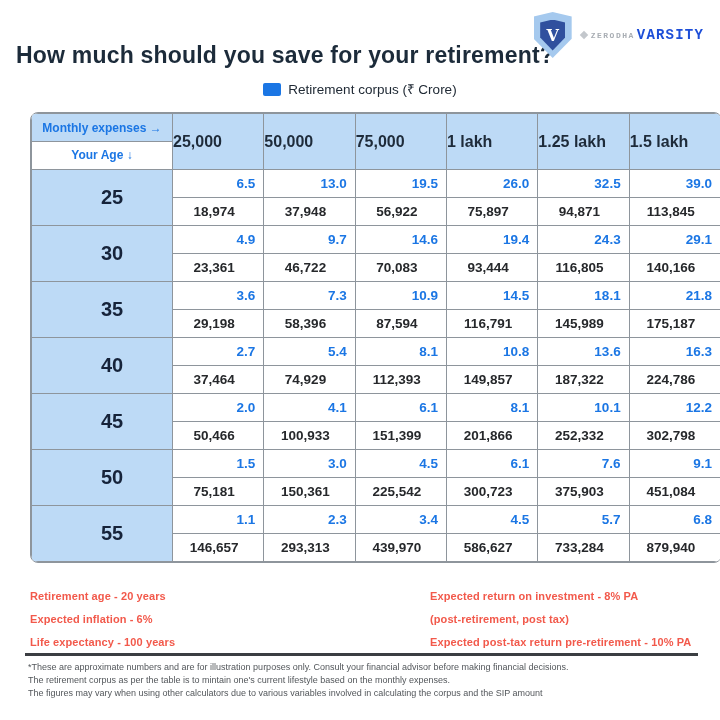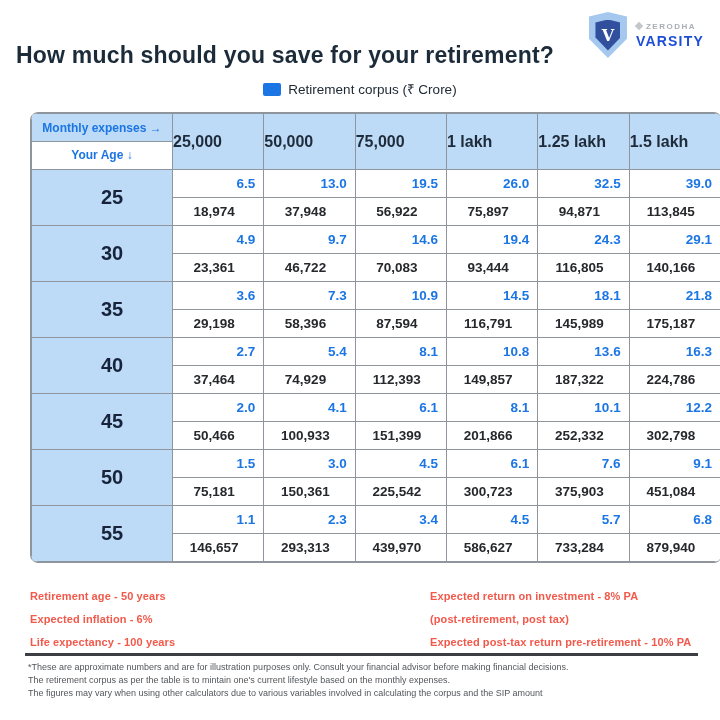--- a/index.html
+++ b/index.html
@@ -18,21 +18,21 @@
     position:relative; width:38px; height:46px; background:#A5C9EE;
     clip-path:polygon(50% 0,100% 10%,100% 58%,50% 100%,0 58%,0 10%);
     display:flex; align-items:center; justify-content:center;
   }
   .shield-inner {
     width:25px; height:31px; background:#30509E;
     clip-path:polygon(50% 0,100% 10%,100% 58%,50% 100%,0 58%,0 10%);
     display:flex; align-items:center; justify-content:center;
     color:#fff; font-family:"DejaVu Serif", serif; font-size:16px; font-weight:bold;
   }
-  .logo-text { display:flex; flex-direction:column; gap:2px; }
+  .logo-text { display:flex; flex-direction:row; gap:2px;font-family:Liberation Mono, monospace; }
   .logo-zerodha { display:flex; align-items:center; gap:4px; color:#A9AEB4; font-size:8px; font-weight:bold; letter-spacing:1.5px; }
   .kite { width:6px; height:6px; background:#C3C7CC; transform:rotate(45deg); }
   .logo-varsity { color:#1d4ed8; font-size:14px; font-weight:bold; letter-spacing:1.2px; }
   
   .legend { position:absolute; top:80px; left:0; width:100%; display:flex; justify-content:center; gap:26px; }
   .legend-item { display:flex; align-items:center; gap:7px; font-size:13.5px; color:#202A35; }
   .swatch { display:inline-block; width:18px; height:13px; border-radius:2px; }
   
   .table-wrap {
     position:absolute; top:112px; left:14px; width:692px;
@@ -239,21 +239,21 @@
             <td class="val invest">586,627</td>
             <td class="val invest">733,284</td>
             <td class="val invest">879,940</td>
           </tr>
         </tbody>
     </table>
   </div>
 
   <div class="assumptions">
     <div class="assume-col left">
-        <div class="assume-line">Retirement age - 50 years</div>
+        <div class="assume-line">Retirement age - 20 years</div>
         <div class="assume-line">Expected inflation - 6%</div>
         <div class="assume-line">Life expectancy - 100 years</div>
       </div>
     <div class="assume-col right">
         <div class="assume-line">Expected return on investment - 8% PA</div>
         <div class="assume-line">(post-retirement, post tax)</div>
         <div class="assume-line">Expected post-tax return pre-retirement - 10% PA</div>
       </div>
   </div>
 

